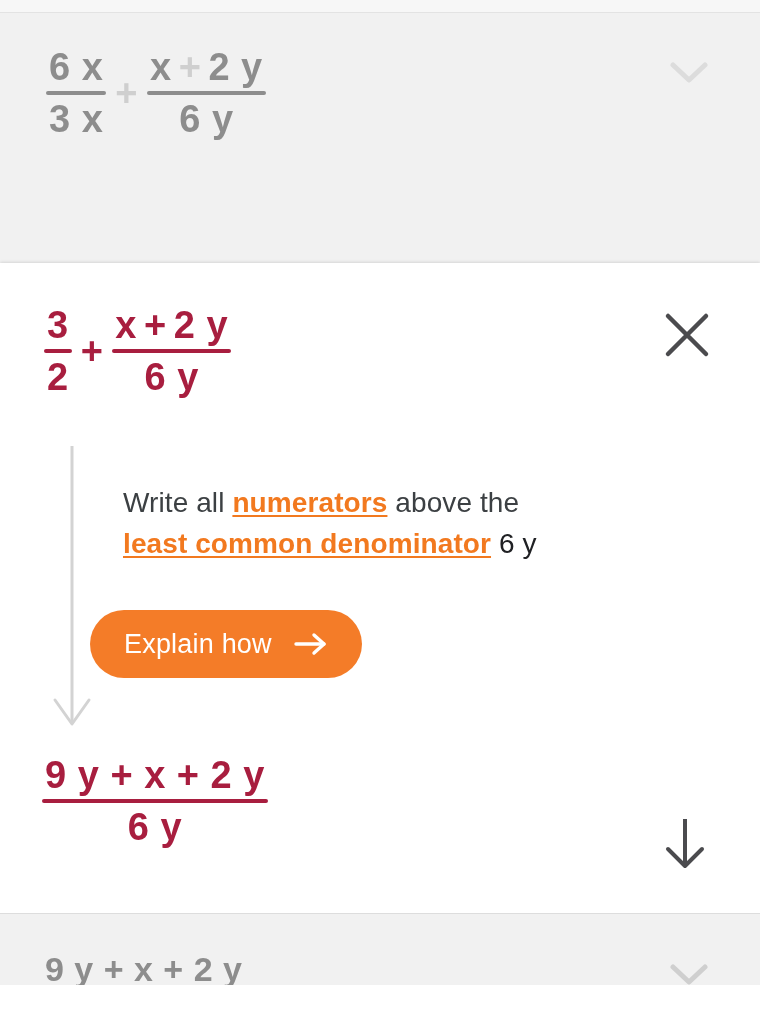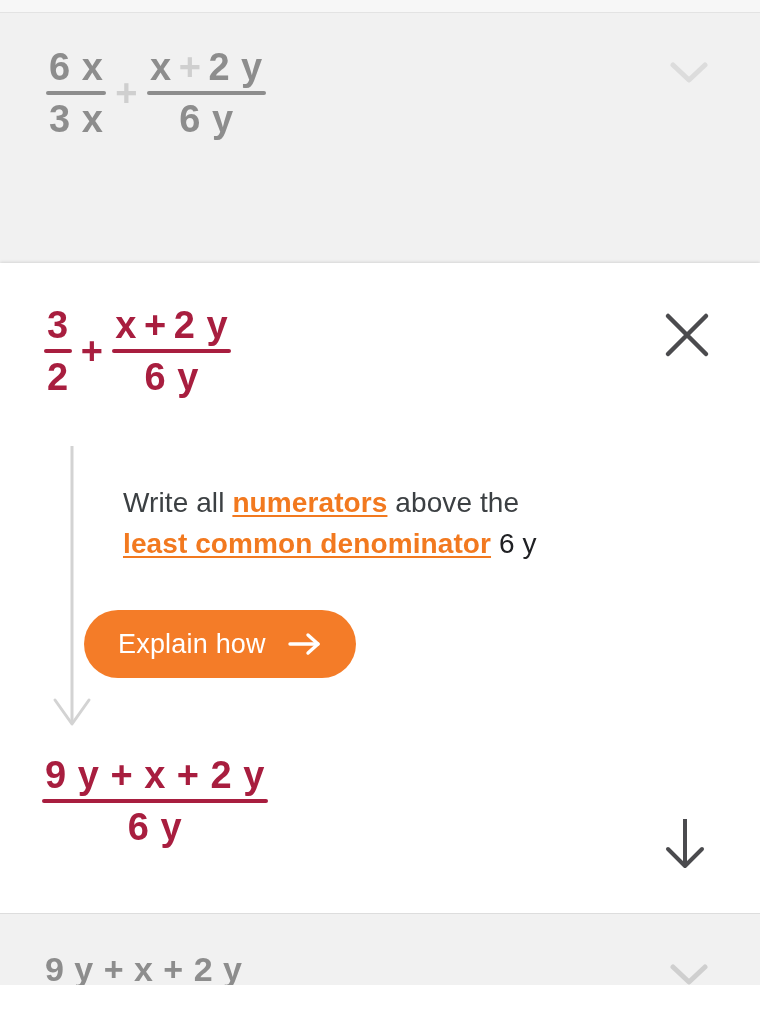--- a/index.html
+++ b/index.html
@@ -193,21 +193,21 @@
     text-underline-offset: 3px;
     white-space: nowrap;
   }
   .instruction .mathinline {
     color: #202124;
     white-space: nowrap;
   }
 
   .explain-btn {
     position: absolute;
-    left: 84px;
+    left: 90px;
     top: 610px;
     height: 68px;
     padding: 16px 34px;
     border: none;
     border-radius: 34px;
     background: #f47c28;
     color: #ffffff;
     font-family: "Liberation Sans", sans-serif;
     font-size: 27px;
     letter-spacing: 0.2px;

